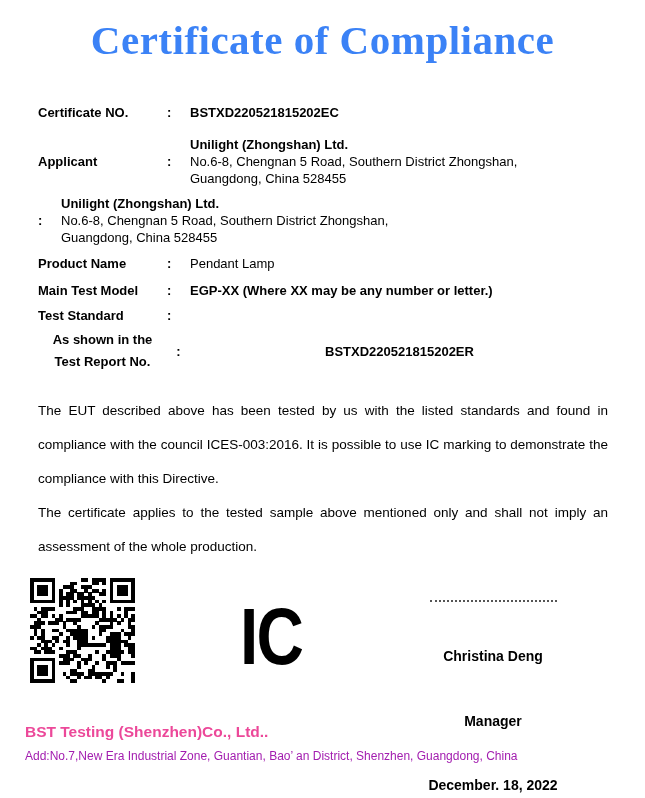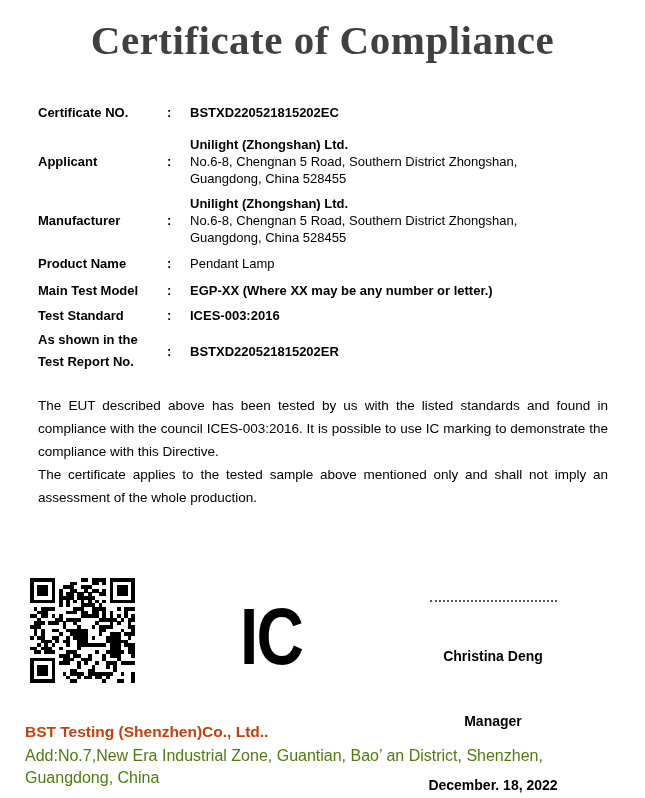--- a/index.html
+++ b/index.html
@@ -11,40 +11,40 @@
     font-family:"Liberation Sans", sans-serif;
     color:#000;
     overflow:hidden;
   }
   .title {
     position:absolute; top:16px; left:0; right:0;
     text-align:center;
     font-family:"Liberation Serif", serif;
     font-weight:bold;
     font-size:41px;
-    color:#404040;
+    color:#3b82f6;
     letter-spacing:0.5px;
   }
   .fields { position:absolute; top:100px; left:38px; right:36px; }
   .frow { display:flex; align-items:center; }
   .frow .lbl { width:129px; font-weight:bold; font-size:13px; line-height:17px; }
   .frow .lbl.two-line { line-height:22px; }
   .frow .colon { width:23px; font-weight:bold; font-size:13px; }
   .frow .val { flex:1; font-size:13px; line-height:17px; }
   .bold { font-weight:bold; }
   .mt-cert { margin-top:4px; }
   .mt-applicant { margin-top:15px; }
   .mt-manufacturer { margin-top:8px; }
   .mt-product { margin-top:9px; }
   .mt-model { margin-top:10px;justify-content:flex-end; }
   .mt-standard { margin-top:8px; }
-  .mt-report { margin-top:5px; }
+  .mt-report { margin-top:5px;text-align:center; }
   .statement {
     position:absolute; top:394px; left:38px; width:570px;
-    font-size:13.5px; line-height:23px;
+    font-size:13.5px; line-height:34px;
     text-align:justify;
   }
   .qr {
     position:absolute; top:578px; left:30px;
     width:105px; height:105px;
   }
   .ic-mark {
     position:absolute; top:597px; left:240px;
     font-size:80px; font-weight:bold;
     line-height:80px;
@@ -59,24 +59,24 @@
   .sig-line {
     width:127px; height:0;
     border-top:2px dotted #555;
     margin:0 auto 7px auto;
   }
   .sig-name, .sig-title, .sig-date {
     font-weight:bold; font-size:14px; line-height:20.5px;margin-top:44px;
   }
   .footer { position:absolute; top:722px; left:25px; right:20px; }
   .footer-company {
-    font-weight:bold; font-size:15.5px; color:#c2410c; line-height:20px;
+    font-weight:bold; font-size:15.5px; color:#ec4899; line-height:20px;
   }
   .footer-line {
-    font-size:16px; color:#4d7c0f; line-height:22px;
+    font-size:12px; color:#a21caf; line-height:22px;
   }
   .footer-address { margin-top:3px; }
 </style>
 </head>
 <body>
 
 <div class="page">
 
   <div class="title">Certificate of Compliance</div>
 
@@ -92,21 +92,20 @@
       <div class="lbl">Applicant</div>
       <div class="colon">:</div>
       <div class="val">
         <div class="bold">Unilight (Zhongshan) Ltd.</div>
         <div>No.6-8, Chengnan 5 Road, Southern District Zhongshan,</div>
         <div>Guangdong, China 528455</div>
       </div>
     </div>
 
     <div class="frow mt-manufacturer">
-      <div class="lbl">Manufacturer</div>
       <div class="colon">:</div>
       <div class="val">
         <div class="bold">Unilight (Zhongshan) Ltd.</div>
         <div>No.6-8, Chengnan 5 Road, Southern District Zhongshan,</div>
         <div>Guangdong, China 528455</div>
       </div>
     </div>
 
     <div class="frow mt-product">
       <div class="lbl">Product Name</div>
@@ -116,21 +115,20 @@
 
     <div class="frow mt-model">
       <div class="lbl">Main Test Model</div>
       <div class="colon">:</div>
       <div class="val bold">EGP-XX (Where XX may be any number or letter.)</div>
     </div>
 
     <div class="frow mt-standard">
       <div class="lbl">Test Standard</div>
       <div class="colon">:</div>
-      <div class="val bold">ICES-003:2016</div>
     </div>
 
     <div class="frow mt-report">
       <div class="lbl two-line">
         <div>As shown in the</div>
         <div>Test Report No.</div>
       </div>
       <div class="colon">:</div>
       <div class="val bold">BSTXD220521815202ER</div>
     </div>

